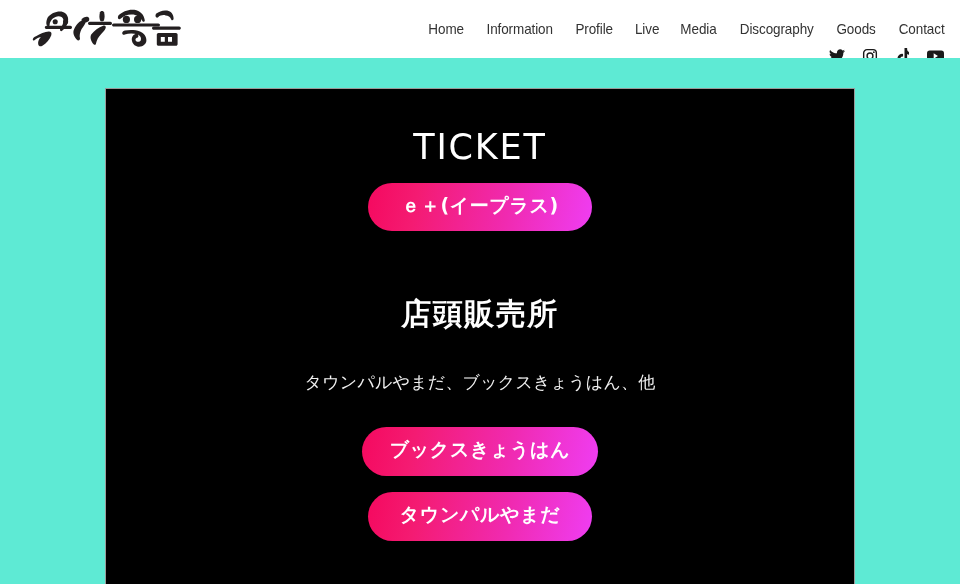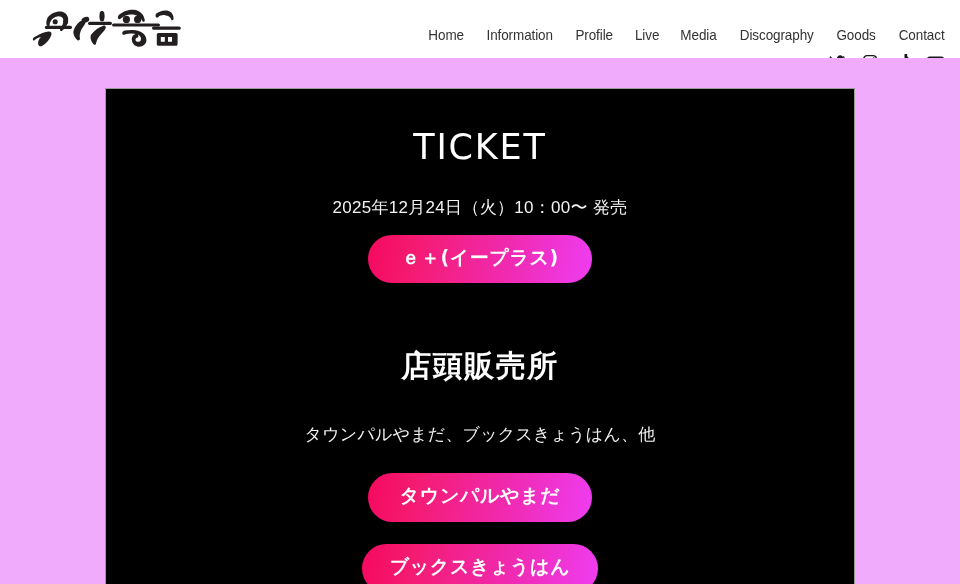--- a/index.html
+++ b/index.html
@@ -28,21 +28,21 @@
     top: 3px;
     width: 160px;
     height: 52px;
     display: block;
   }
   .logo svg { display: block; }
 
   .header-right {
     position: absolute;
     right: 14px;
-    top: 14px;
+    top: 8px;
     height: 70px;
     display: flex;
     flex-direction: column;
     align-items: flex-end;
     justify-content: flex-start;
   }
 
   .main-nav {
     display: flex;
     align-items: center;
@@ -79,21 +79,21 @@
     color: #1a1a1a;
     cursor: pointer;
   }
   .social-icon svg { display: block; }
 
   
   .page-body {
     position: relative;
     width: 960px;
     height: 526px;
-    background: #f0abfc;
+    background: #5eead4;
     overflow: hidden;
   }
 
   .content-frame {
     position: absolute;
     left: 105px;
     top: 30px;
     width: 750px;
     height: 600px;
     border: 1px solid #9a9a9a;
@@ -233,32 +233,31 @@
       </a>
     </div>
   </div>
 </header>
 
 <main class="page-body">
   <section class="content-frame">
 
     <h1 class="section-title">TICKET</h1>
 
-    <p class="sale-date">2025年12月24日（火）10：00〜 発売</p>
 
     <div class="btn-row">
       <a class="pill-button" href="#">ｅ＋(イープラス)</a>
     </div>
 
     <h2 class="store-heading">店頭販売所</h2>
 
     <p class="store-list">タウンパルやまだ、ブックスきょうはん、他</p>
 
+    <div class="btn-row secondary">
+      <a class="pill-button" href="#">ブックスきょうはん</a>
+    </div>
+
     <div class="btn-row">
       <a class="pill-button" href="#">タウンパルやまだ</a>
     </div>
 
-    <div class="btn-row secondary">
-      <a class="pill-button" href="#">ブックスきょうはん</a>
-    </div>
-
   </section>
 </main>
 
 </body></html>

